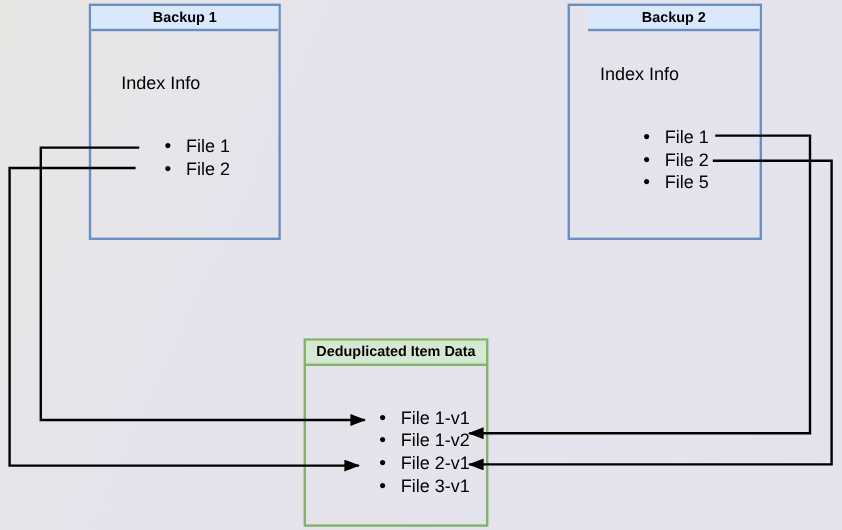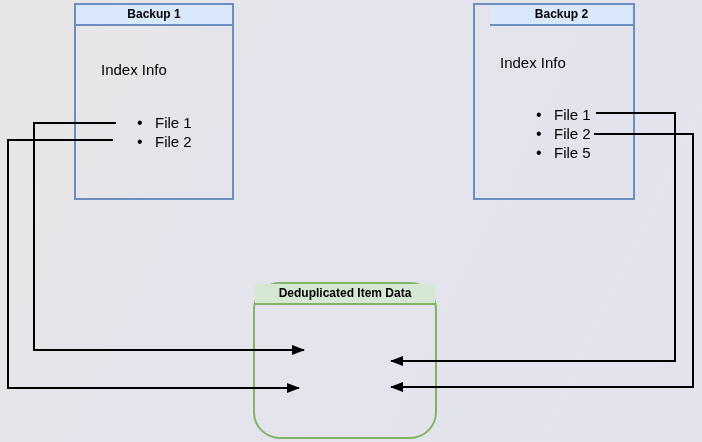--- a/index.html
+++ b/index.html
@@ -90,24 +90,30 @@
       <span>Backup 2</span>
     </div>
     <div class="index-label" style="top:48px">Index Info</div>
     <ul class="file-list" style="top:100px">
         <li>File 1</li>
         <li>File 2</li>
         <li>File 5</li>
       </ul>
   </div>
 
-  <div class="node" style="left: 253px; top: 282px; width: 184px; height: 157px; border-radius: 27px; --fill: #d5e8d4; --border: #82b366;">
+  <div class="node" style="left: 253px; top: 282px; width: 154px; height: 157px; --fill: #d5e8d4; --border: #82b366;">
     <div class="node-header">
       <span>Deduplicated Item Data</span>
     </div>
+    <ul class="file-list" style="top:55px">
+        <li>File 1-v1</li>
+        <li>File 1-v2</li>
+        <li>File 2-v1</li>
+        <li>File 3-v1</li>
+      </ul>
   </div>
 
   <svg class="edges-layer" viewBox="0 0 702 442" xmlns="http://www.w3.org/2000/svg">
     <defs>
       <marker id="arrowhead" markerWidth="13" markerHeight="10" refX="12" refY="5" orient="auto" markerUnits="userSpaceOnUse">
         <path d="M0,0 L13,5 L0,10 z" fill="#000000"></path>
       </marker>
     </defs>
     <g id="edge-group">
         <polyline points="116,123 34,123 34,350 304,350" class="edge" stroke="#000000" marker-end="url(#arrowhead)"></polyline>

